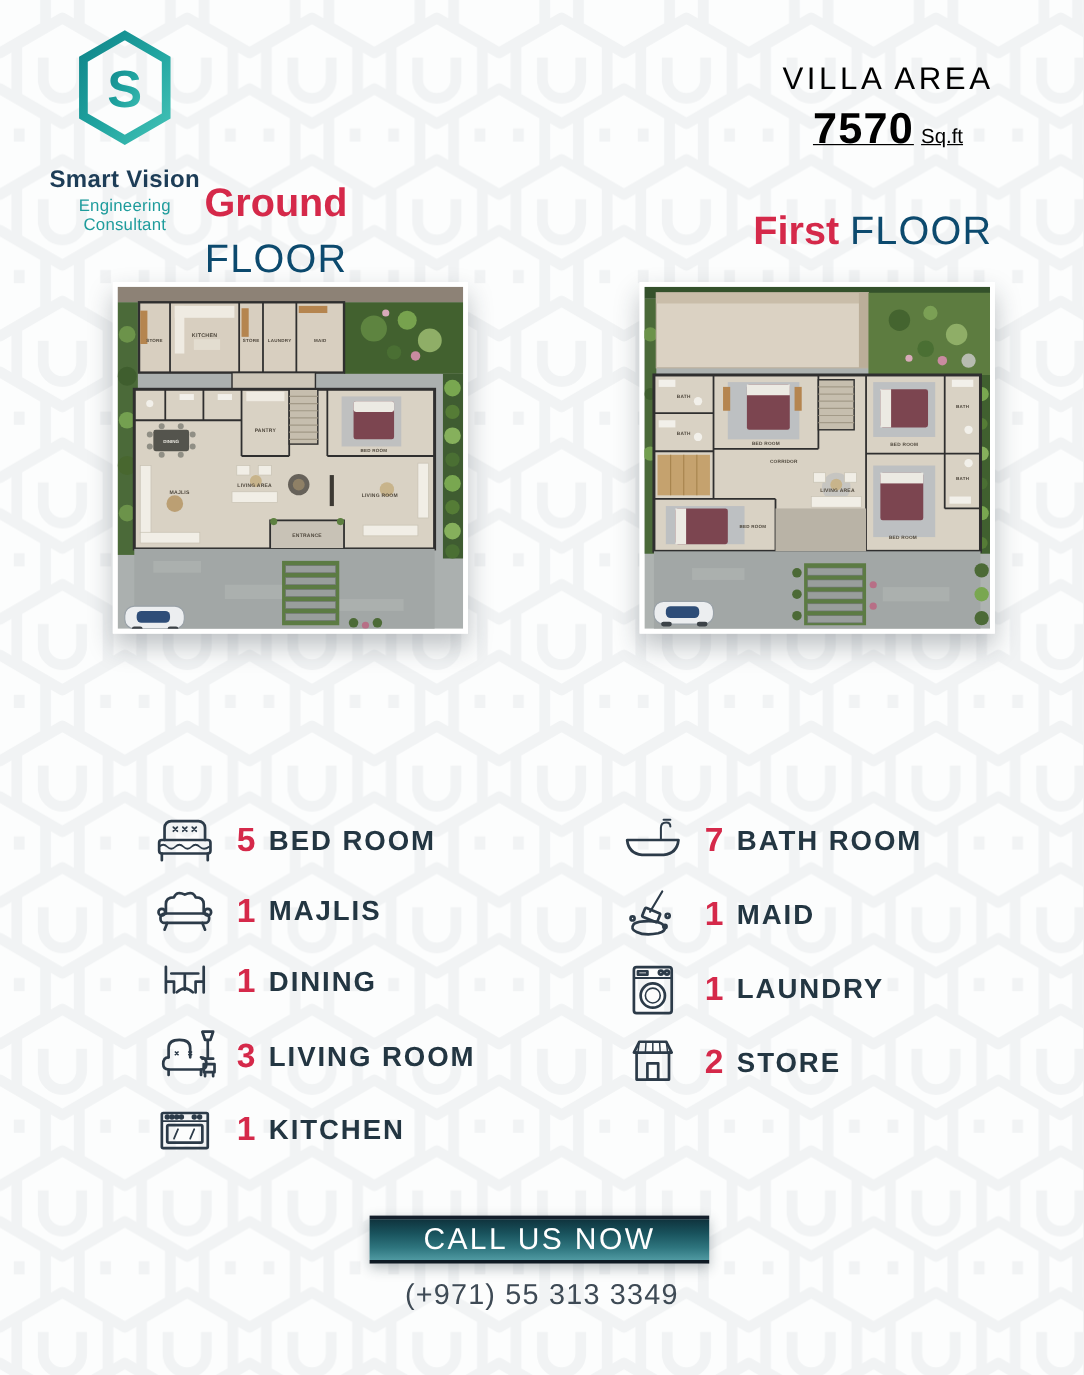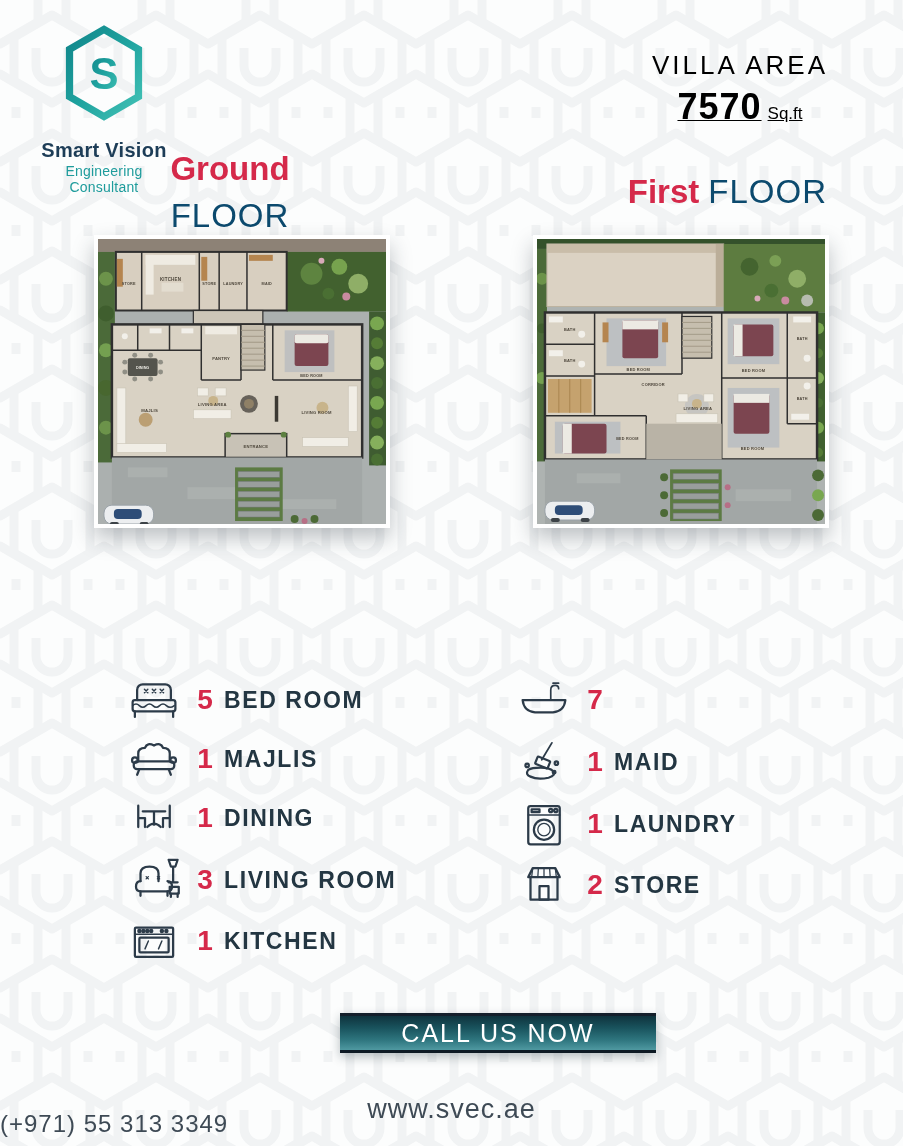--- a/index.html
+++ b/index.html
@@ -43,26 +43,26 @@
   
   .f-row{position:absolute;z-index:1;display:flex;align-items:center;height:58px;}
   .f-row.col-l{left:124px;}
   .f-row.col-r{left:514px;}
   .f-icon{width:60px;display:flex;justify-content:center;align-items:center;}
   .f-icon svg{stroke:#2c3b49;fill:none;stroke-width:2;stroke-linecap:round;stroke-linejoin:round;}
   .f-count{font-size:28px;font-weight:800;color:#d5294a;margin:0 10px 0 12px;min-width:18px;text-align:center;}
   .f-label{font-size:23px;font-weight:800;color:#233642;letter-spacing:1.6px;}
 
   
-  .cta-btn{left:340px;top:1013px;width:316px;height:40px;display:flex;align-items:center;justify-content:center;
+  .cta-btn{left:308px;top:1013px;width:283px;height:40px;display:flex;align-items:center;justify-content:center;
     color:#fff;font-size:25px;font-weight:500;letter-spacing:2px;cursor:pointer;
     background:linear-gradient(180deg,#0f333d 0%,#19535d 35%,#2e757e 70%,#4f99a1 100%);
     border-top:3px solid #141f2b;border-bottom:3px solid #0e1a24;
     box-shadow:0 4px 10px rgba(20,40,50,.3);}
-  .phone{left:0;top:1066px;width:100%;text-align:left;font-size:24px;font-weight:500;color:#3e4a55;letter-spacing:1px;margin-top:44px;}
+  .phone{left:0;top:1066px;width:100%;text-align:center;font-size:24px;font-weight:500;color:#3e4a55;letter-spacing:1px;}
   .site{left:0;top:1094px;width:100%;text-align:center;font-size:27px;font-weight:400;color:#3e4a55;letter-spacing:1px;}
 </style>
 </head>
 <body>
 
 <div class="canvas">
 
   <svg class="bgpat" width="903" height="1146" aria-hidden="true">
     <defs>
       <pattern id="hexpat" width="104" height="118" patternUnits="userSpaceOnUse">
@@ -410,20 +410,21 @@
   </div>
 
   <div class="f-row col-r" style="top:671px">
     <span class="f-icon">
       <svg width="54" height="54" viewBox="0 0 48 48">
         <path d="M5 24 h38 q-1 10 -11 11 h-16 q-10 -1 -11 -11 z"></path>
         <path d="M30 24 v-9 q0-4 4-4 q3 0 3 3 M32 9 h5" stroke-width="1.5"></path>
       </svg>
     </span>
     <span class="f-count">7</span>
+    <span class="f-label">BATH ROOM</span>
   </div>
   <div class="f-row col-r" style="top:733px">
     <span class="f-icon">
       <svg width="54" height="54" viewBox="0 0 48 48">
         <path d="M31 7 l-9 15" stroke-width="1.6"></path>
         <rect x="17" y="21" width="12" height="7" rx="1" transform="rotate(22 23 24)"></rect>
         <path d="M10 31 q-3 4 2 6 q6 3 16 1 q7 -2 4 -6 q-3 -3 -11 -3 q-8 0 -11 2 z"></path>
         <circle cx="9" cy="27" r="1.5"></circle>
           <circle cx="35" cy="25" r="1.5"></circle>
           <circle cx="33" cy="33" r="1.2"></circle>
@@ -455,15 +456,14 @@
         <path d="M12 17 v20 h24 v-20"></path>
         <rect x="20" y="25" width="8" height="12"></rect>
       </svg>
     </span>
     <span class="f-count">2</span>
     <span class="f-label">STORE</span>
   </div>
 
   <div class="layer cta-btn">CALL US NOW</div>
   <div class="layer phone">(+971) 55 313 3349</div>
-  <div class="layer site">www.svec.ae</div>
 
 </div>
 
 </body></html>

